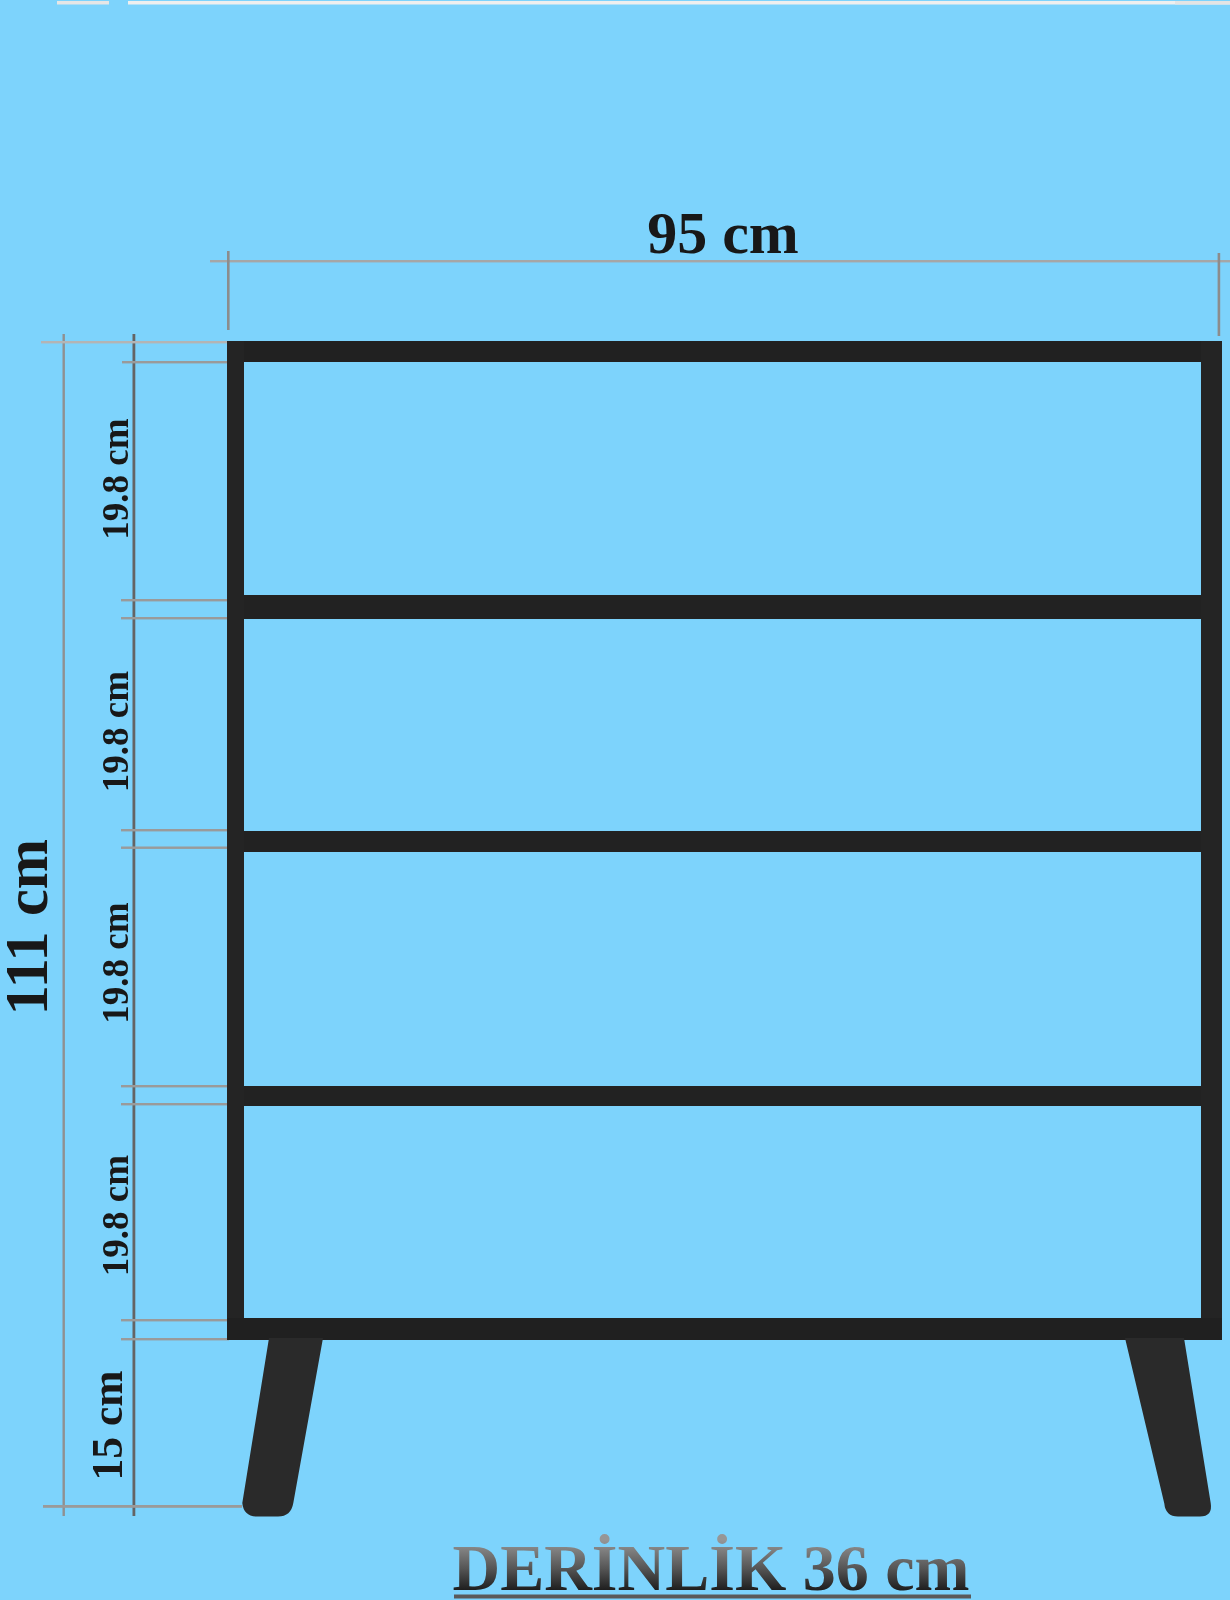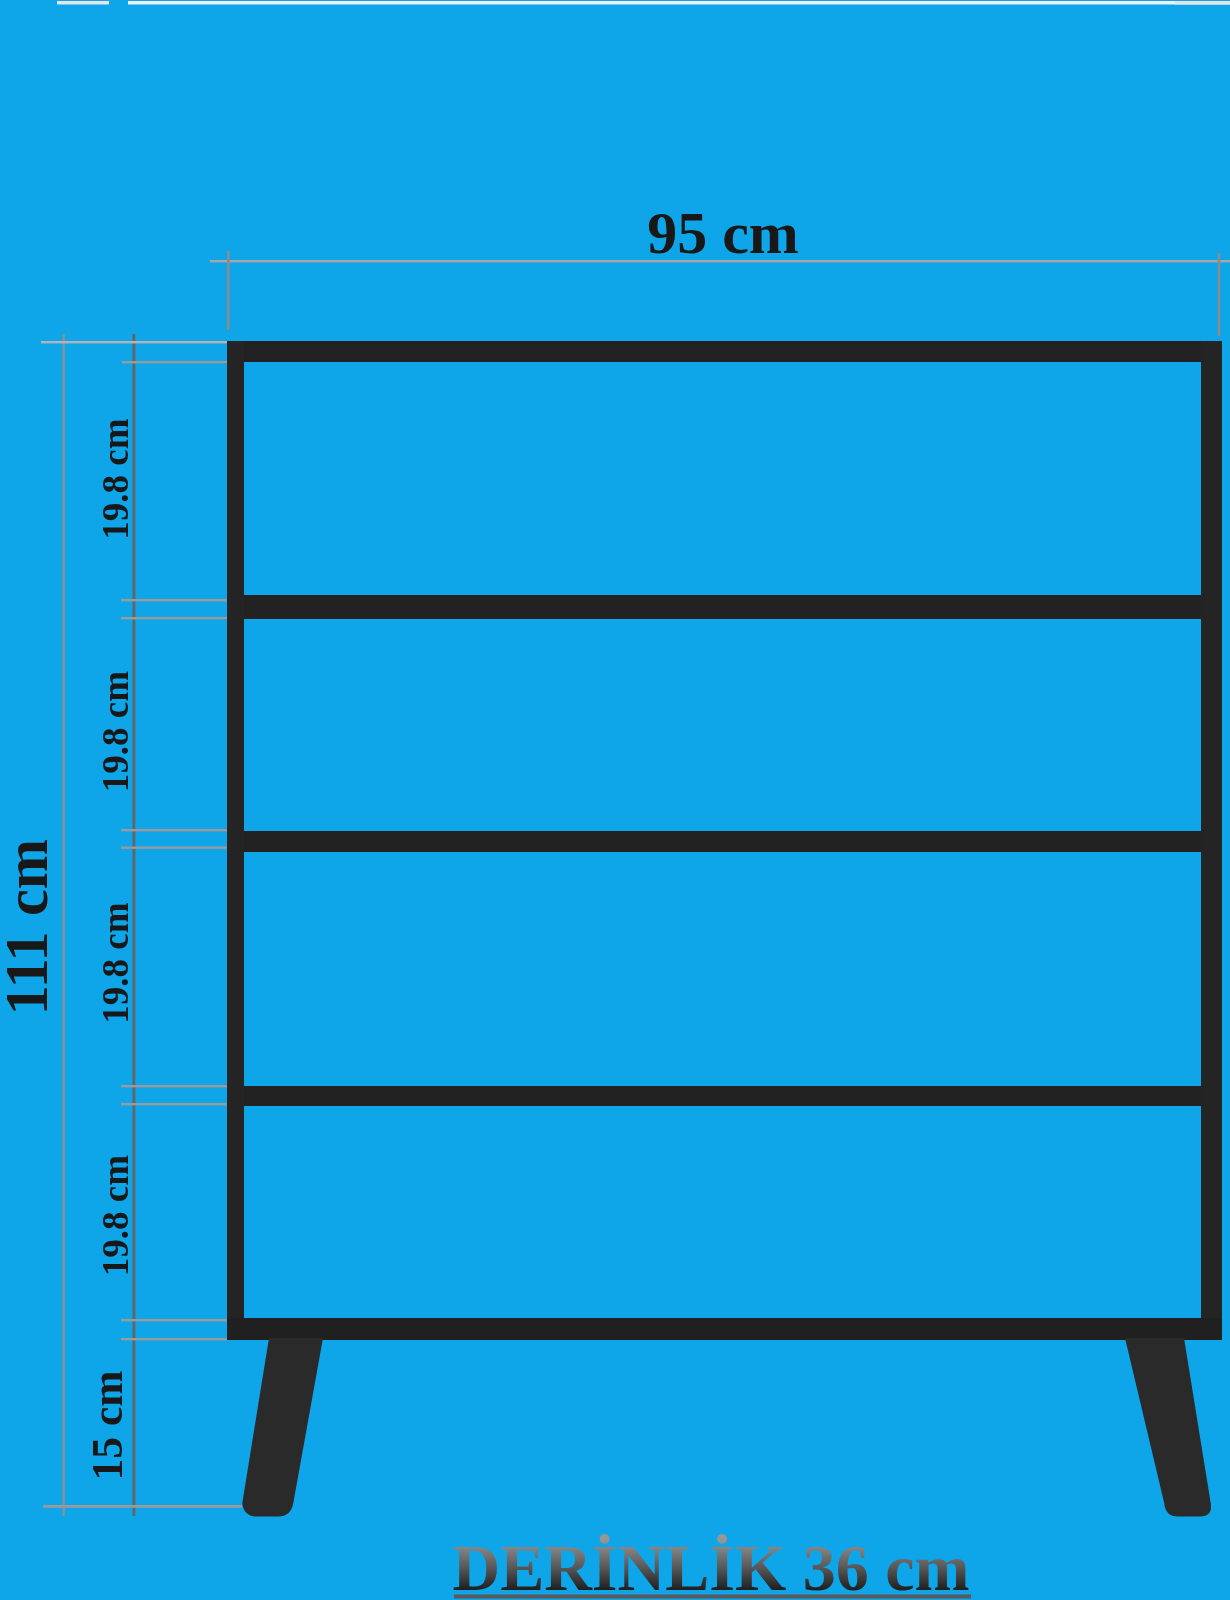--- a/index.html
+++ b/index.html
@@ -1,16 +1,16 @@
 <!DOCTYPE html>
 <html><head>
 <meta charset="utf-8">
 <style>
 html,body{margin:0;padding:0;background:#ffffff;}
-#c{position:relative;width:1230px;height:1600px;background:#0ea5e9;overflow:hidden;}
+#c{position:relative;width:1230px;height:1600px;background:#7dd3fc;overflow:hidden;}
 text{font-family:"Liberation Serif",serif;font-weight:bold;fill:#181818;}
 </style>
 </head>
 <body>
 <div id="c">
 <svg width="1230" height="1600" viewBox="0 0 1230 1600" xmlns="http://www.w3.org/2000/svg">
 <defs>
 <linearGradient id="gt" gradientUnits="userSpaceOnUse" x1="0" y1="1540" x2="0" y2="1592">
 <stop offset="0" stop-color="#969696"></stop>
 <stop offset="0.55" stop-color="#555555"></stop>

